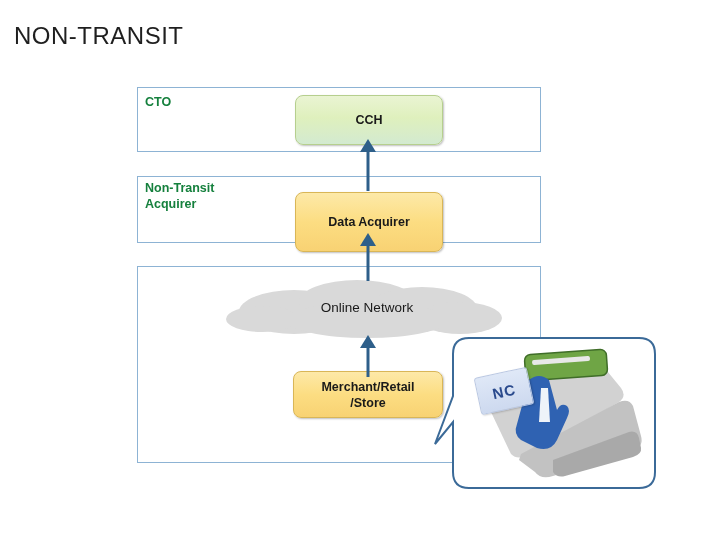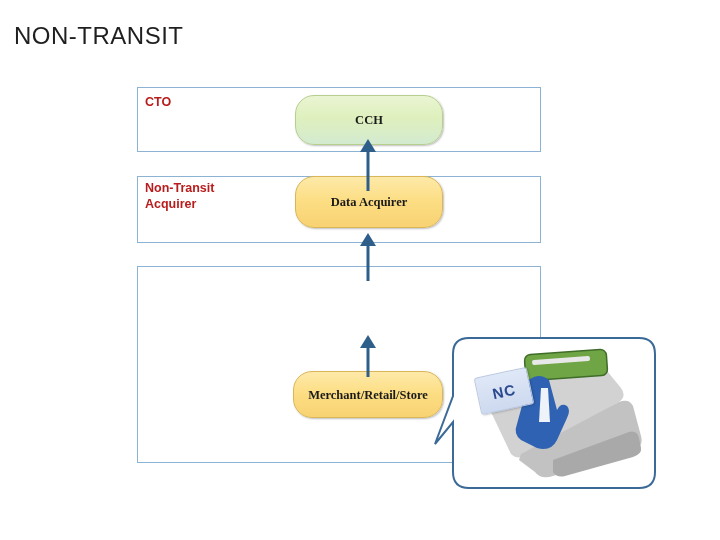--- a/index.html
+++ b/index.html
@@ -41,73 +41,72 @@
     box-sizing: border-box;
   }
   .row-1 { left: 137px; top: 87px; width: 404px; height: 65px; }
   .row-2 { left: 137px; top: 176px; width: 404px; height: 67px; }
   .row-3 { left: 137px; top: 266px; width: 404px; height: 197px; }
 
   .row-label {
     position: absolute;
     font-size: 12.5px;
     font-weight: bold;
-    color: #b91c1c;
+    color: #15803d;
     line-height: 16px;
     white-space: pre-line;
   }
   .label-cto { left: 145px; top: 94px; }
   .label-acquirer { left: 145px; top: 180px; }
   .label-store { left: 145px; top: 272px; }
 
   
   .box {
     position: absolute;
     box-sizing: border-box;
     display: flex;
     align-items: center;
     justify-content: center;
     text-align: center;
     font-size: 12.5px;
     font-weight: bold;
     color: #1a1a1a;
-    border-radius: 19px;
-    font-family: Liberation Serif, serif;
+    border-radius: 8px;
   }
 
   .box-cch {
     left: 295px;
     top: 95px;
     width: 148px;
     height: 50px;
     background: linear-gradient(to bottom, #eaf4d3 0%, #dff0bd 45%, #d3ead0 100%);
     border: 1px solid #b6cf8e;
     box-shadow: 1px 1px 2px rgba(0,0,0,0.25);
   }
 
   .box-acquirer {
     left: 295px;
-    top: 176px;
+    top: 192px;
     width: 148px;
-    height: 52px;
+    height: 60px;
     background: linear-gradient(to bottom, #fde9a8 0%, #fcdd82 50%, #f8d273 100%);
     border: 1px solid #d9b657;
     box-shadow: 1px 1px 2px rgba(0,0,0,0.25);
   }
 
   .box-merchant {
     left: 293px;
     top: 371px;
     width: 150px;
     height: 47px;
     background: linear-gradient(to bottom, #fde9a8 0%, #fcdd82 50%, #f8d273 100%);
     border: 1px solid #d9b657;
     box-shadow: 1px 1px 2px rgba(0,0,0,0.25);
     line-height: 16px;
-    flex-direction: row;
+    flex-direction: column;
   }
 
   
   .cloud-wrap {
     position: absolute;
     left: 222px;
     top: 278px;
     width: 290px;
     height: 62px;
   }
@@ -174,20 +173,33 @@
 Acquirer</div>
 
   <div class="box box-cch">
     <span>CCH</span>
   </div>
 
   <div class="box box-acquirer">
     <span>Data Acquirer</span>
   </div>
 
+  <div class="cloud-wrap">
+    <svg width="290" height="62" viewBox="0 0 290 62">
+      <g fill="#d9d9d9">
+        <ellipse cx="72" cy="34" rx="55" ry="22"></ellipse>
+        <ellipse cx="135" cy="24" rx="58" ry="22"></ellipse>
+        <ellipse cx="200" cy="31" rx="55" ry="22"></ellipse>
+        <ellipse cx="238" cy="40" rx="42" ry="16"></ellipse>
+        <ellipse cx="40" cy="41" rx="36" ry="13"></ellipse>
+        <ellipse cx="145" cy="42" rx="80" ry="18"></ellipse>
+      </g>
+    </svg>
+    <div class="cloud-text">Online Network</div>
+  </div>
 
   <div class="box box-merchant">
     <span>Merchant/Retail</span>
     <span>/Store</span>
   </div>
 
   <svg class="arrow" style="left:356px; top:335px; width:24px; height:42px;" width="24" height="42" viewBox="0 0 24 42">
     <line x1="12" y1="42" x2="12" y2="12" stroke="#2e5f8a" stroke-width="3"></line>
     <polygon points="12,0 4,13 20,13" fill="#2e5f8a"></polygon>
   </svg>

